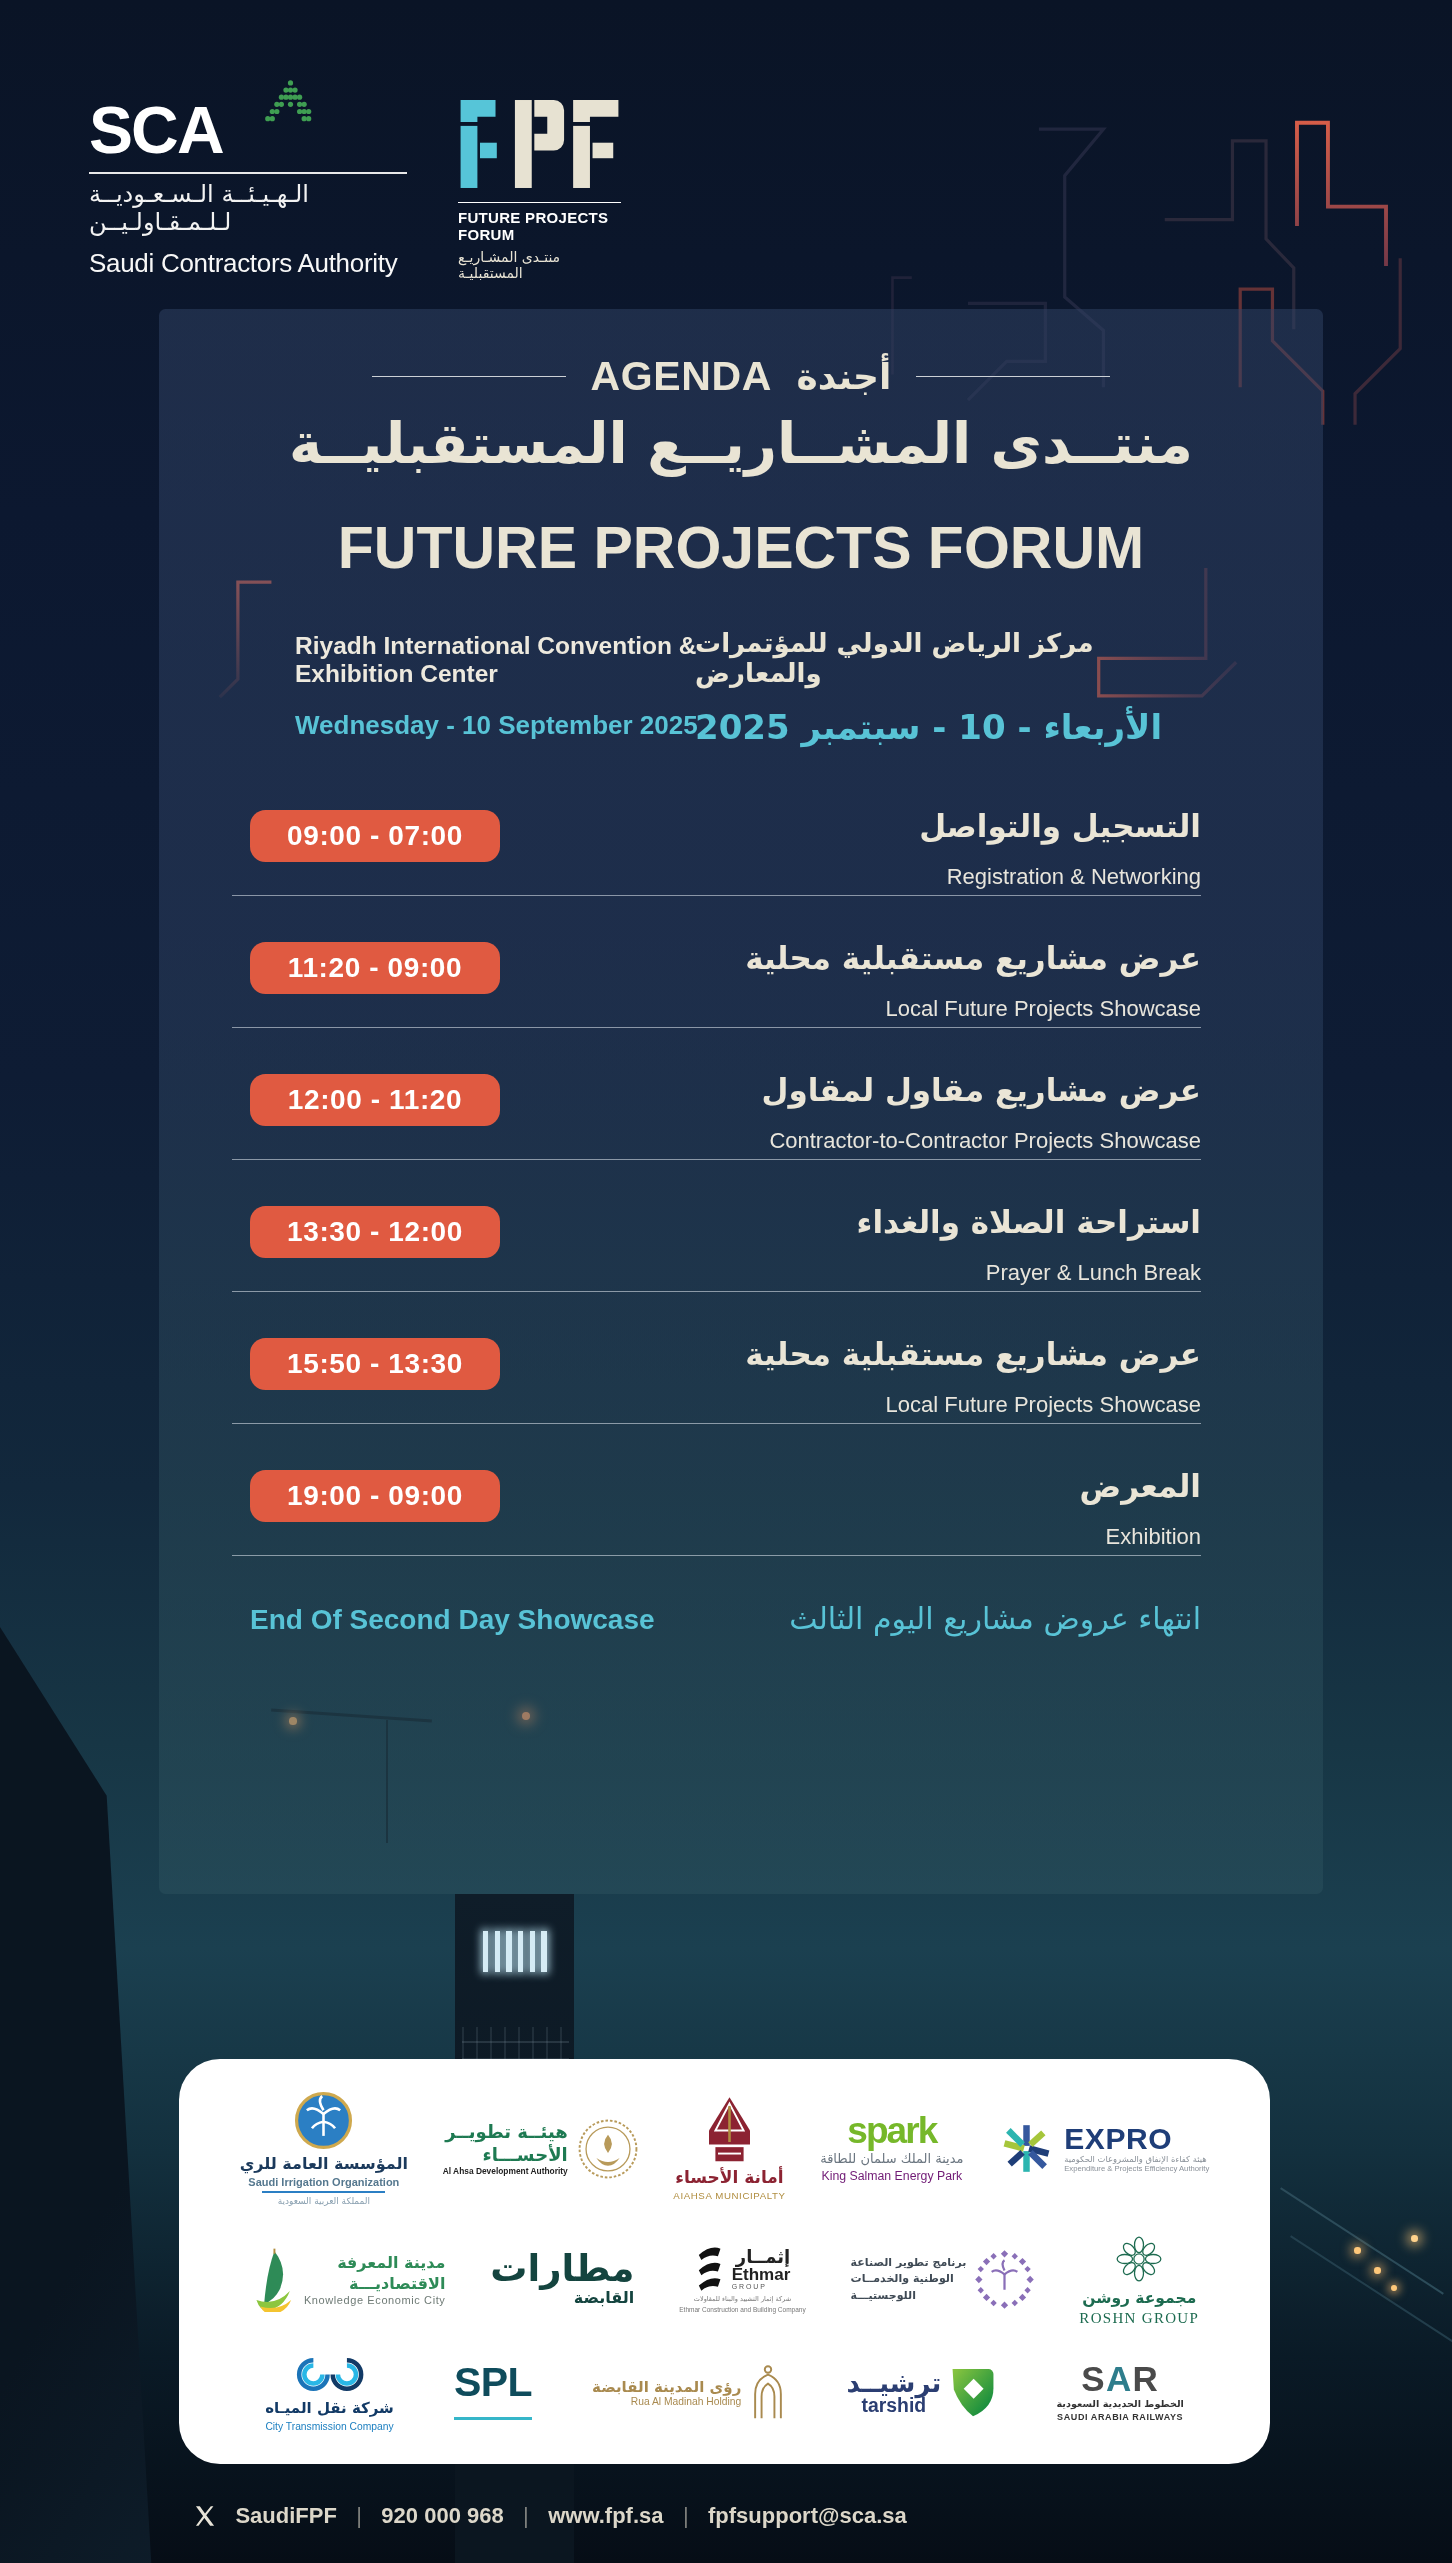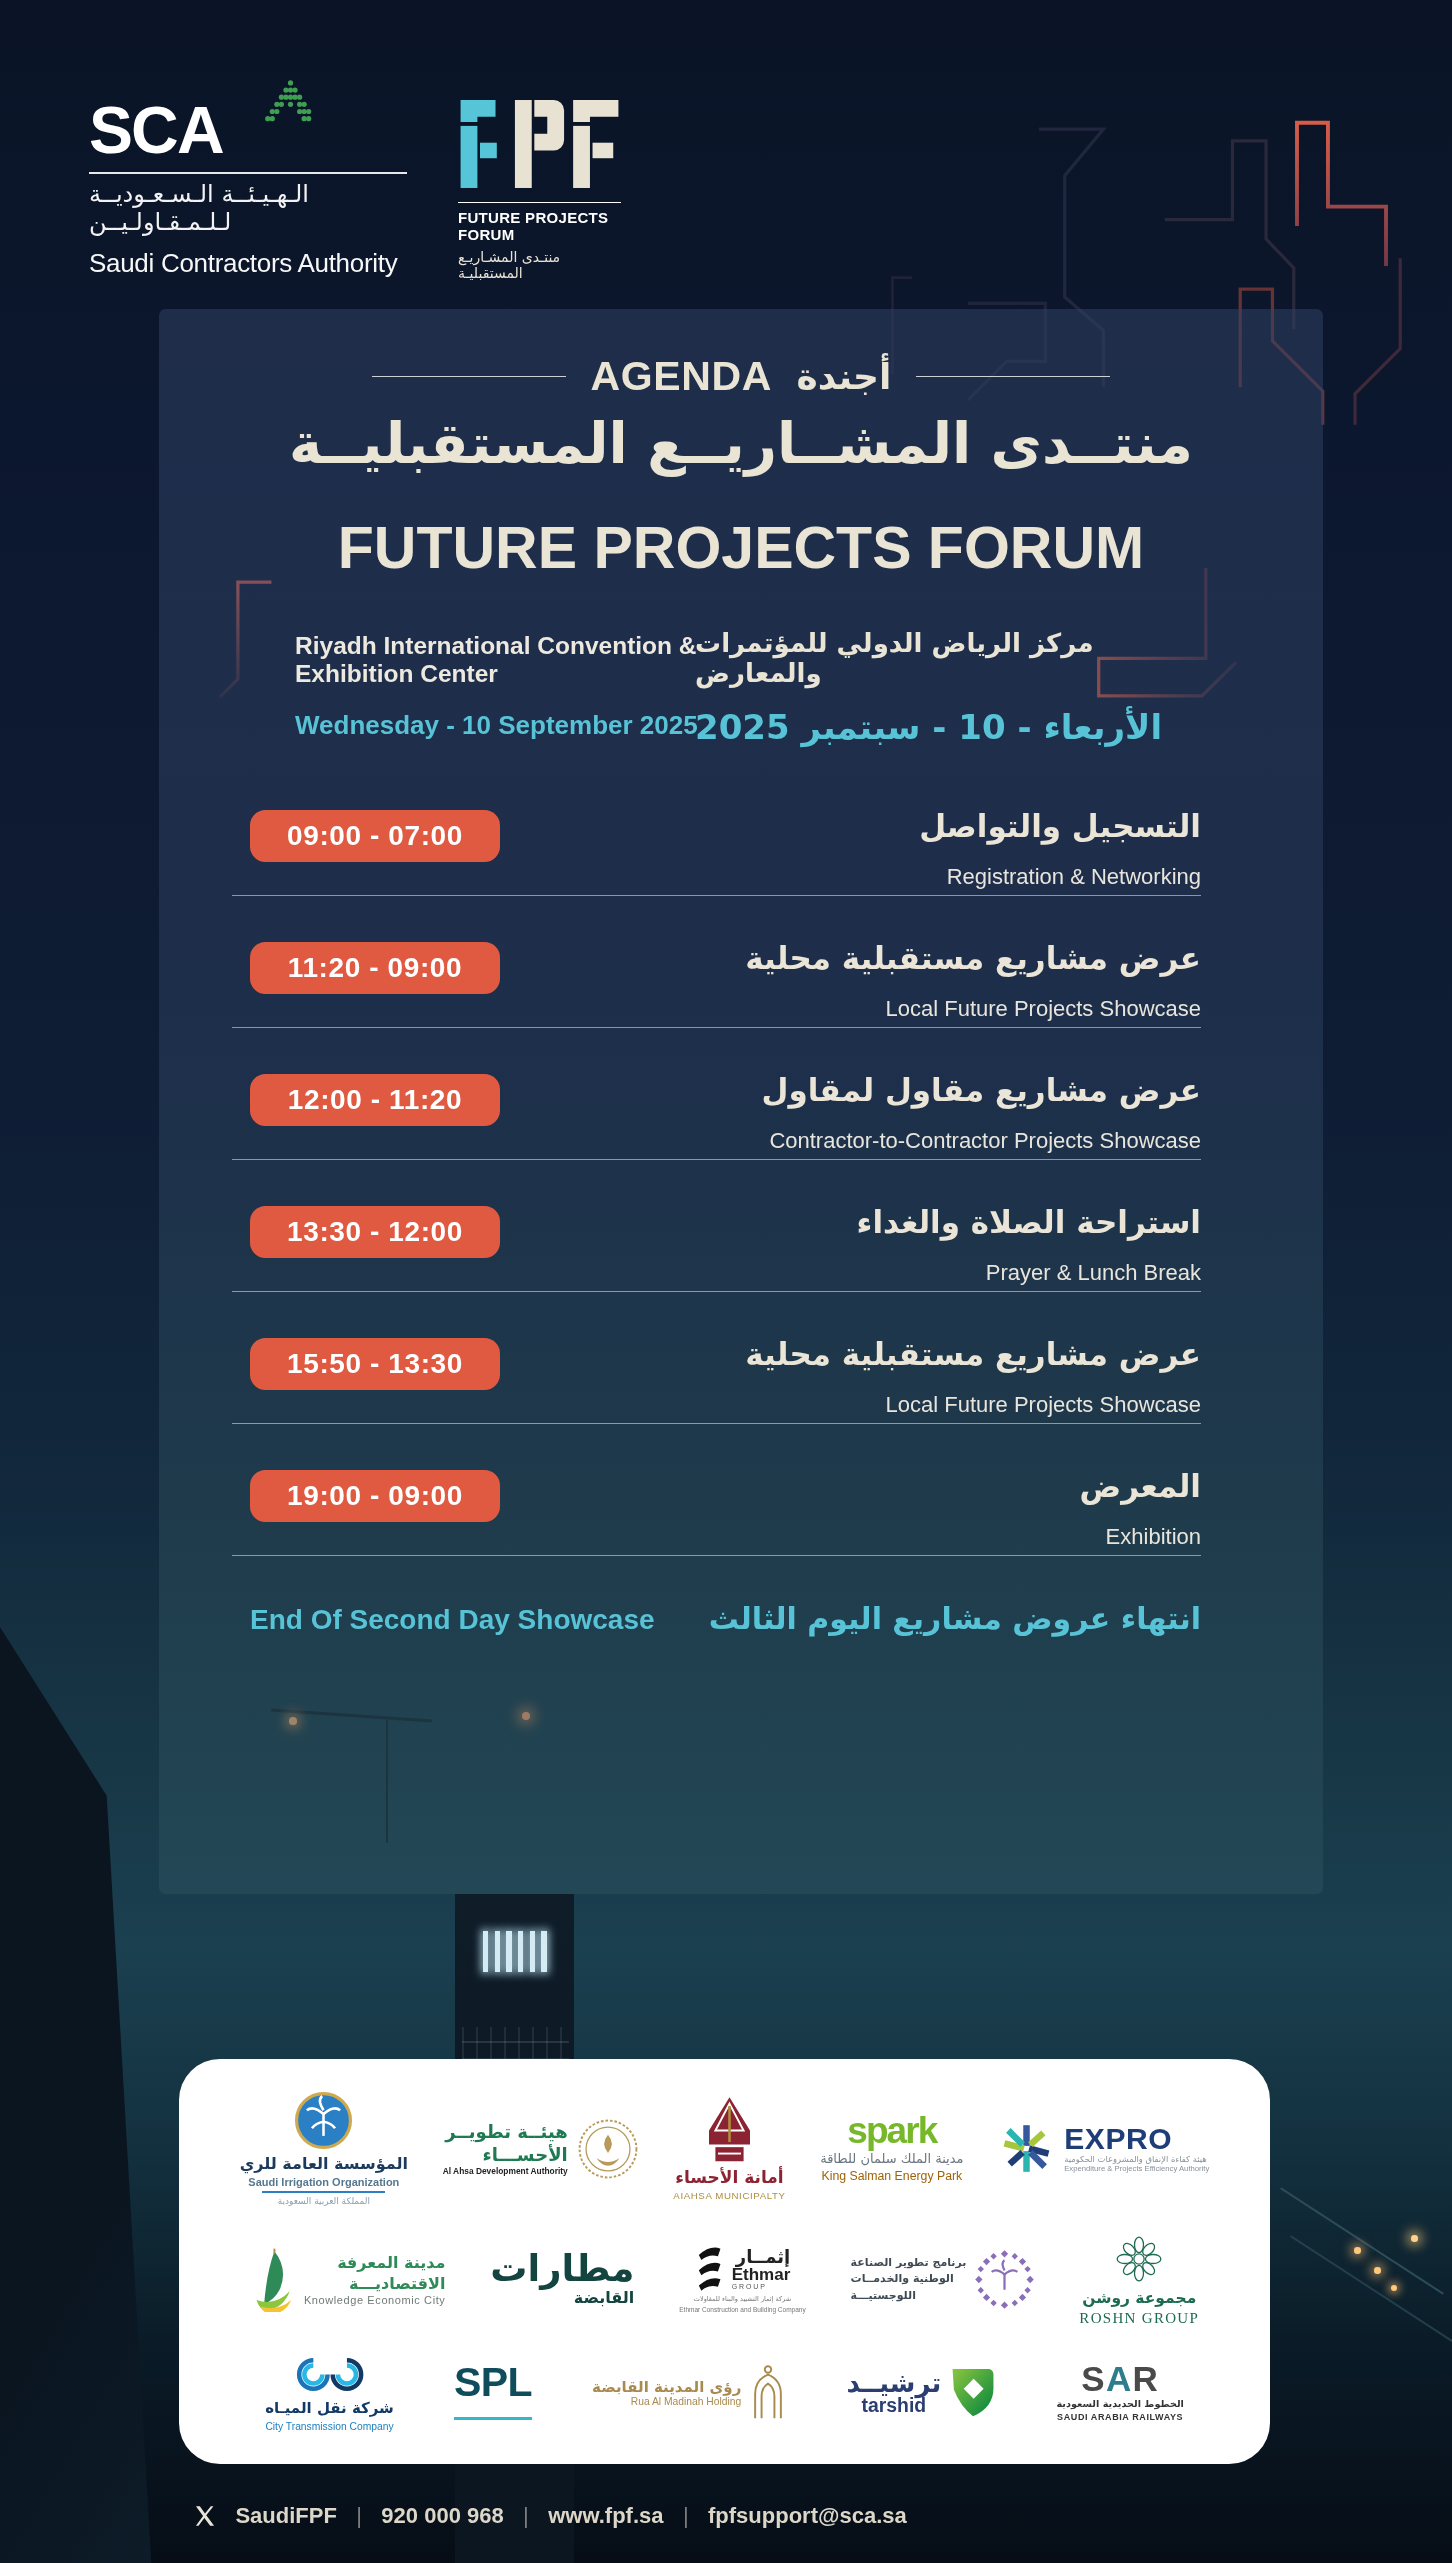--- a/index.html
+++ b/index.html
@@ -62,39 +62,39 @@
   #rows{position:absolute;left:73px;top:491px;width:969px;}
   .row{position:relative;height:132px;}
   .pill{position:absolute;left:18px;top:10.3px;width:250px;height:52px;border-radius:15.5px;
     background:#e05a41;display:flex;align-items:center;justify-content:center;
     font-size:28px;font-weight:bold;color:#fff;letter-spacing:0.6px;}
   .row-ar{position:absolute;right:0;top:7.7px;font-size:31px;font-weight:bold;color:#eae5d6;text-align:right;width:100%;}
   .row-en{position:absolute;right:0;top:64px;font-size:22px;color:#e8e5dc;text-align:right;width:100%;}
   .divider{position:absolute;left:0;top:95px;width:100%;height:1.3px;background:rgba(212,220,228,.6);}
   .closing{position:relative;height:58px;margin-top:0;}
   .closing .c-en{position:absolute;left:18px;top:11.6px;font-size:28px;font-weight:bold;color:#58c3d6;}
-  .closing .c-ar{position:absolute;right:0;top:9px;font-size:30px;font-weight:bold;color:#58c3d6;}
+  .closing .c-ar{position:absolute;right:0;top:9px;font-size:30px;font-weight:normal;color:#58c3d6;}
   
   #card{position:absolute;left:179px;top:2059px;width:1091px;height:405px;background:#fff;
     border-radius:41px;z-index:5;display:flex;flex-direction:column;justify-content:space-evenly;
     padding:6.5px 26px;box-sizing:border-box;}
   .sp-row{display:flex;align-items:center;justify-content:space-evenly;}
   .sp{display:flex;flex-direction:column;align-items:center;gap:3.2px;text-align:center;}
   .sp-h{display:flex;align-items:center;gap:9px;}
   .sio-ar{font-size:16px;font-weight:bold;color:#1b3a5c;}
   .sio-en{font-size:11px;color:#55788f;font-weight:600;}
   .sio-line{width:123px;height:1.9px;background:#2b7fc4;}
   .sio-country{font-size:9px;color:#8aa0b0;}
   .ahsa-ar{font-size:18px;font-weight:bold;color:#1e7a52;line-height:1.25;}
   .ahsa-en{font-size:8.4px;color:#222;font-weight:bold;}
   .mun-ar{font-size:17px;font-weight:bold;color:#8c2332;}
   .mun-en{font-size:9.7px;color:#b08d3f;letter-spacing:0.6px;}
   .spark-word{font-size:37px;font-weight:900;color:#76b82a;letter-spacing:-1.9px;line-height:.9;}
   .spark-ar{font-size:13px;color:#6b7680;}
-  .spark-en{font-size:12.3px;color:#a16207;}
+  .spark-en{font-size:12.3px;color:#701a75;}
   .expro-word{font-size:30px;font-weight:900;color:#1f3e78;letter-spacing:0.6px;line-height:1;}
   .expro-ar{font-size:8.4px;color:#8a9199;}
   .expro-en{font-size:7.7px;color:#8a9199;}
   .kec-ar{font-size:16px;font-weight:bold;color:#2e8b57;line-height:1.3;}
   .kec-en{font-size:11px;color:#6f7b76;letter-spacing:0.6px;}
   .mat-ar{font-size:37px;font-weight:900;color:#14443f;line-height:.9;}
   .mat-sub{font-size:16px;font-weight:bold;color:#14443f;}
   .eth-ar{font-size:18px;font-weight:bold;color:#222;line-height:1;}
   .eth-en{font-size:17px;font-weight:bold;color:#222;line-height:1;}
   .eth-group{font-size:7px;color:#555;letter-spacing:1.9px;text-align:left;}

